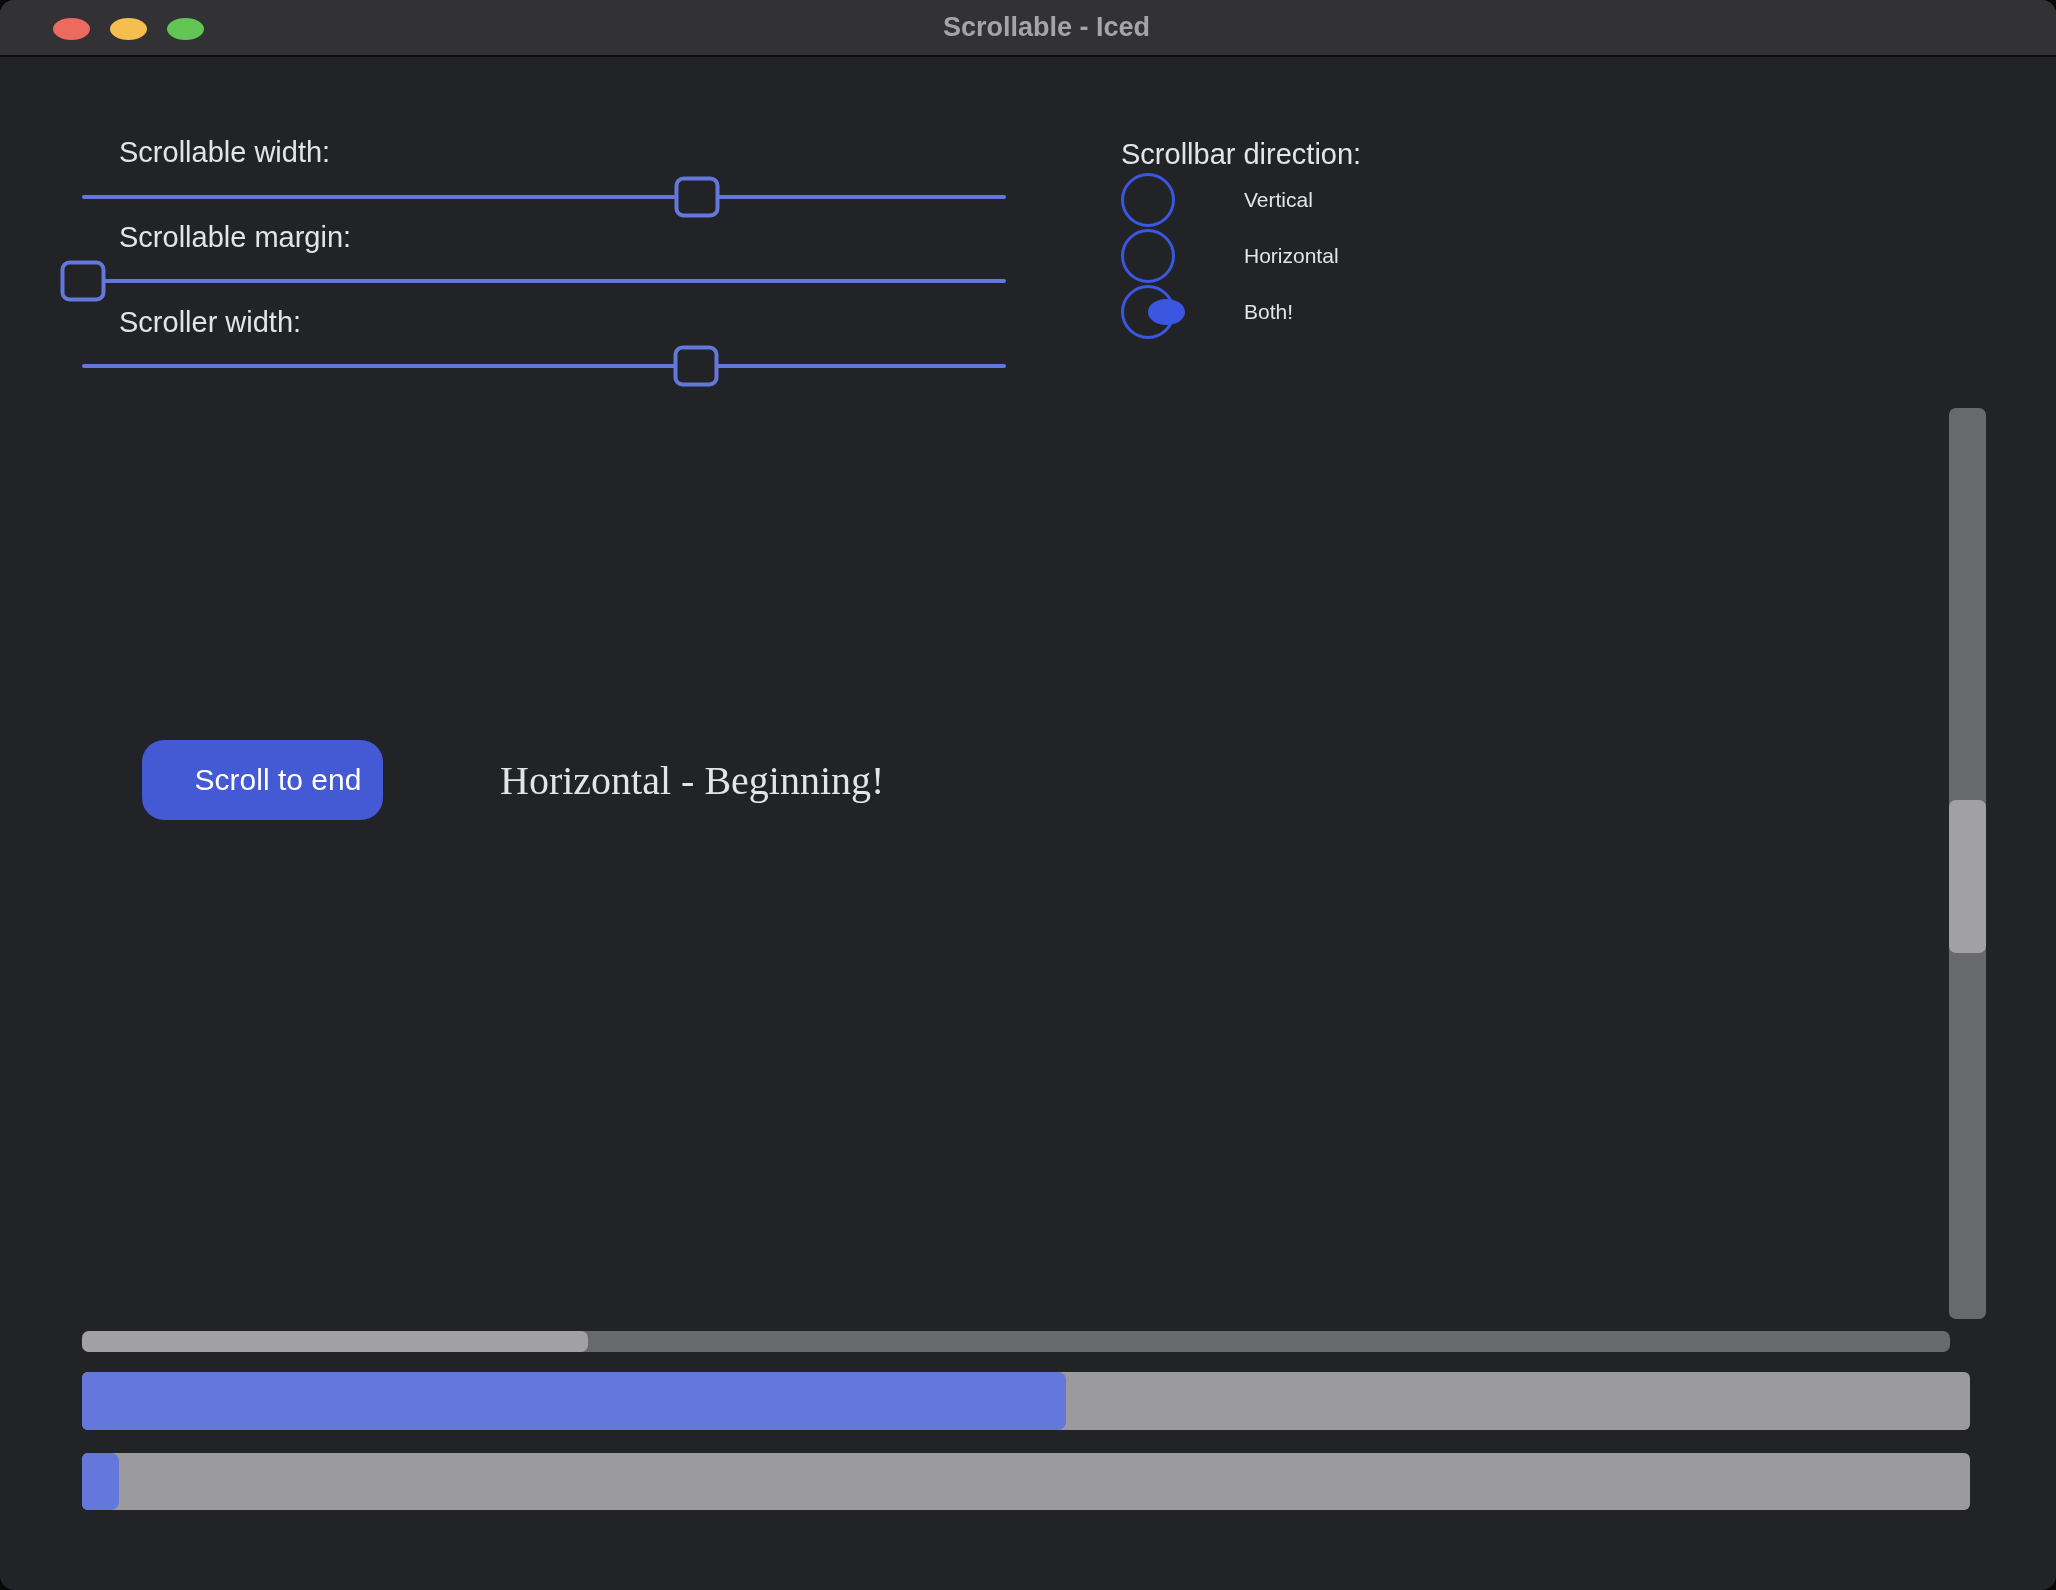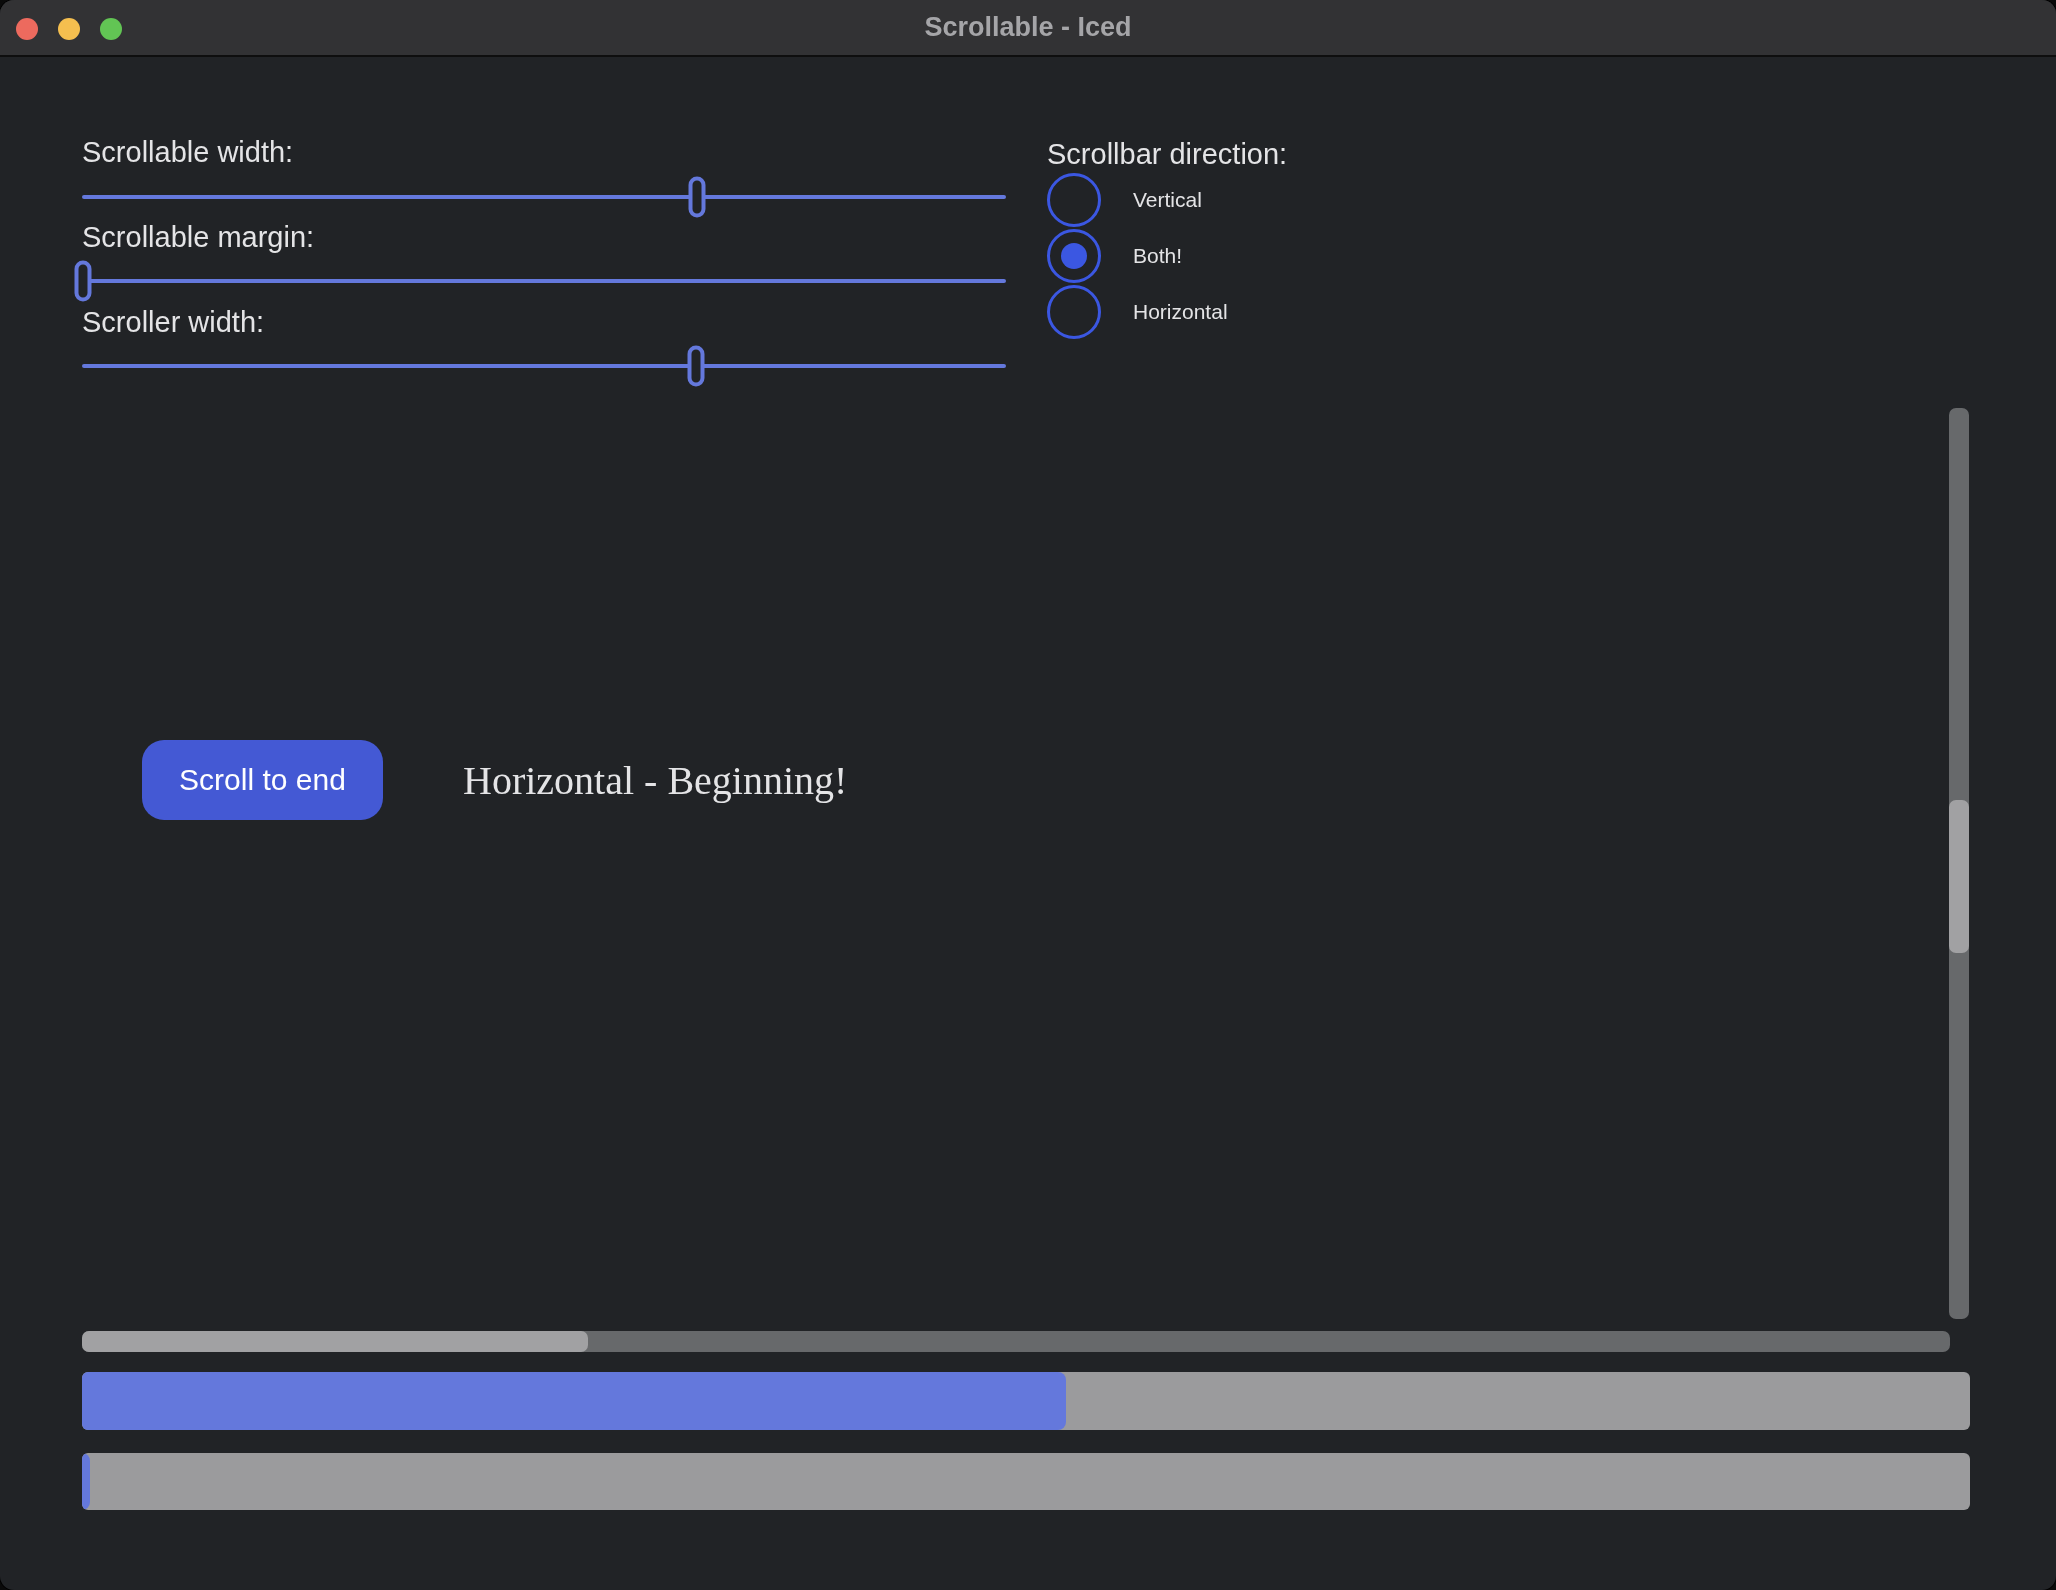--- a/index.html
+++ b/index.html
@@ -1,16 +1,16 @@
 <!DOCTYPE html>
 <html style="--background: #212326; --titlebar: #323234; --title-text: #a5a5a8; --text: #e4e4e6; --accent-blue: #6478dc; --radio-blue: #3b57e2; --button-blue: #4459d4; --track-gray: #67696b; --scroller-gray: #a1a1a3; --progress-gray: #9b9b9d; --traffic-close: #ed6a5e; --traffic-min: #f5bf4f; --traffic-max: #62c554;"><head>
 <meta charset="utf-8">
 <style>
   html,body{margin:0;padding:0;background:#0a0a0a;}
-  *{box-sizing:border-box;}
+  *{box-sizing:border-box;padding-left:37px;}
   body{font-family:"Liberation Sans", sans-serif; -webkit-font-smoothing:antialiased;}
 
   .window{
     position:relative; width:2056px; height:1590px;
     background:var(--background,#212326);
     border-radius:14px; overflow:hidden;
     box-shadow:0 0 0 1px #000;
   }
 
   
@@ -138,31 +138,31 @@
   </div>
 
   <div class="radio-group">
     <div class="radio-title">Scrollbar direction:</div>
     <div class="radio-option">
       <div class="radio-circle">
         
       </div>
       <div class="radio-label">Vertical</div>
     </div>
+    <div class="radio-option">
+      <div class="radio-circle">
+        
+      </div>
+      <div class="radio-label">Horizontal</div>
+    </div>
     <div class="radio-option selected">
       <div class="radio-circle">
         <div class="radio-dot"></div>
       </div>
       <div class="radio-label">Both!</div>
-    </div>
-    <div class="radio-option">
-      <div class="radio-circle">
-        
-      </div>
-      <div class="radio-label">Horizontal</div>
     </div>
   </div>
 
   <button class="btn">Scroll to end</button>
   <div class="status">Horizontal - Beginning!</div>
 
   <div class="vscrollbar">
     <div class="thumb" style="top: 43%; height: 16.8%;"></div>
   </div>
 

